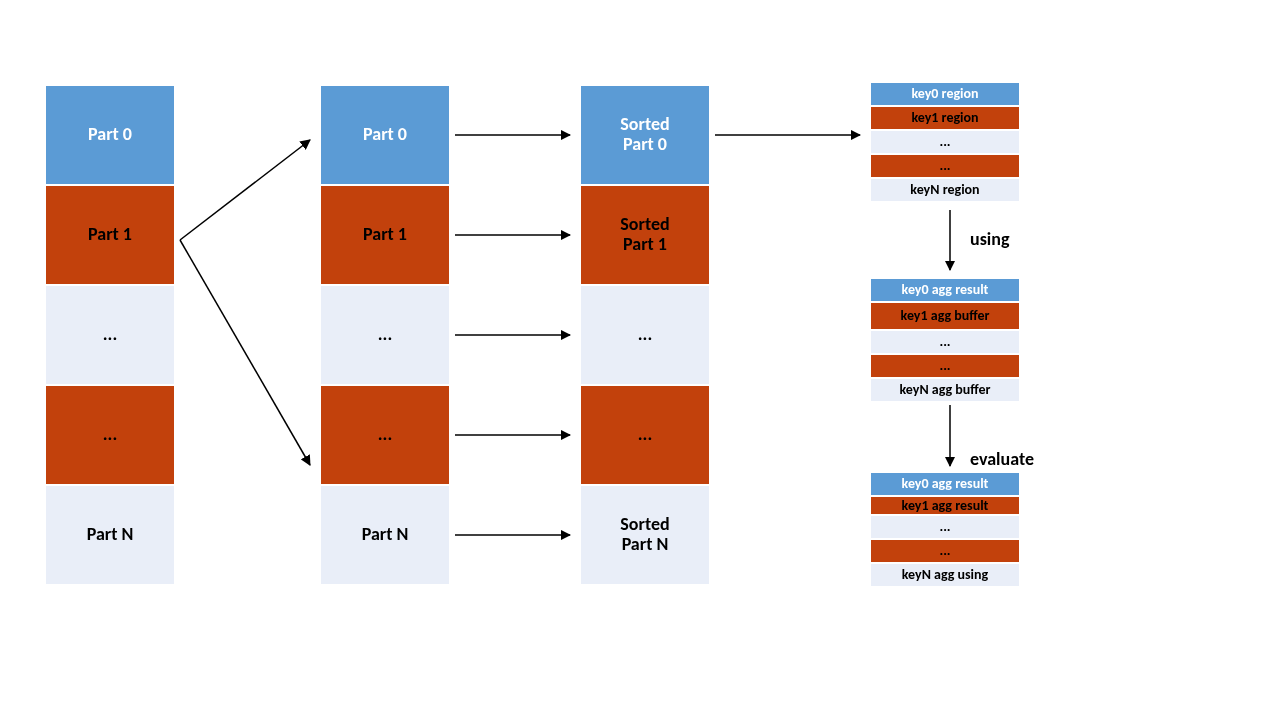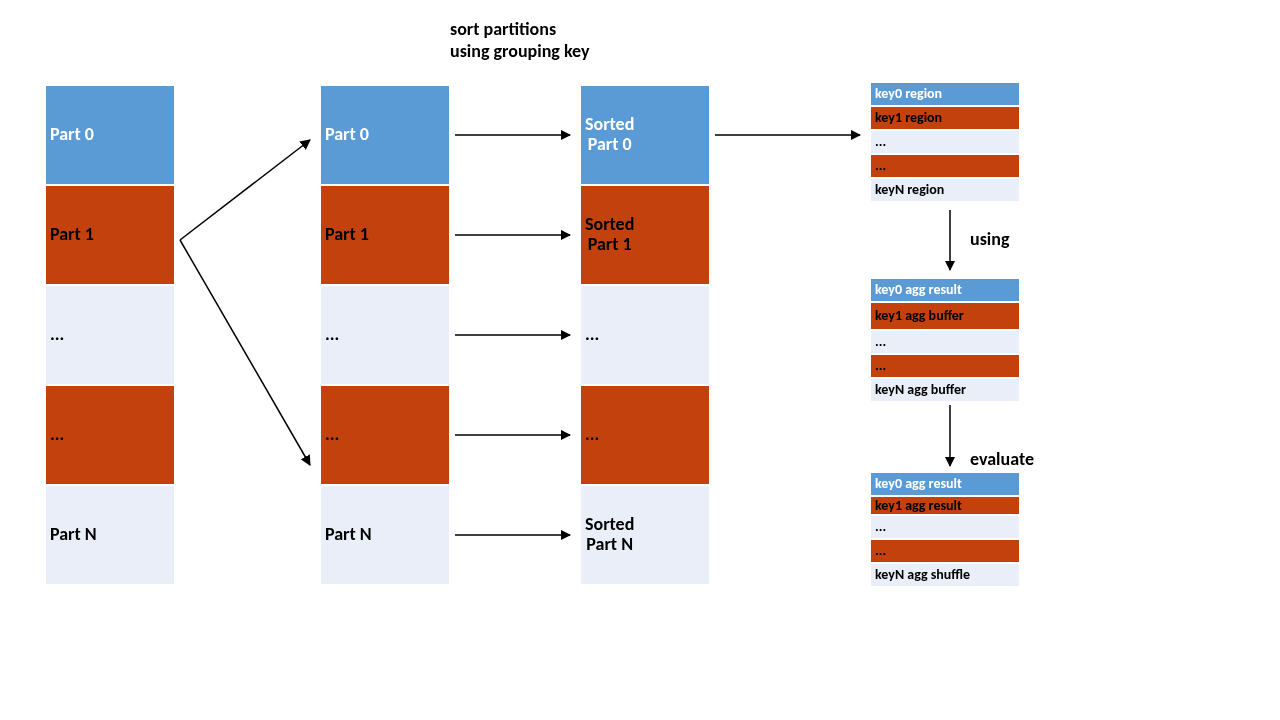--- a/index.html
+++ b/index.html
@@ -20,20 +20,21 @@
   .abs { position: absolute; }
   .col {
     display: flex;
     flex-direction: column;
   }
   .cell {
     box-sizing: border-box;
     border: 1px solid #fff;
     display: flex;
     align-items: center;
+    justify-content: center;
     text-align: center;
     line-height: 1.1;
     padding: 2px 4px;
   }
   .c0 { background: #5b9bd5; color: #fff; font-weight: 600; }
   .c1 { background: #c2410c; color: #000; font-weight: 600; }
   .c2 { background: #e9eef8; color: #000; font-weight: 600; }
   .small { font-size: 14px; }
   .label {
     font-weight: 600;
@@ -45,22 +46,20 @@
     left: 0; top: 0;
     width: 1280px; height: 720px;
     pointer-events: none;
   }
 </style>
 </head>
 <body>
 
 <div class="stage">
 
-  <div class="abs label" style="left:450px; top:18px;">sort partitions
-using grouping key</div>
 
   <div class="abs col" style="left:45px; top:85px; width:130px;">
     <div class="cell c0" style="height:100px;">
         <span>Part 0</span>
       </div>
     <div class="cell c1" style="height:100px;">
         <span>Part 1</span>
       </div>
     <div class="cell c2" style="height:100px;">
         <span>...</span>
@@ -153,21 +152,21 @@
     <div class="cell c1" style="height:19px;">
         <span>key1 agg result</span>
       </div>
     <div class="cell c2" style="height:24px;">
         <span>...</span>
       </div>
     <div class="cell c1" style="height:24px;">
         <span>...</span>
       </div>
     <div class="cell c2" style="height:24px;">
-        <span>keyN agg shuffle</span>
+        <span>keyN agg using</span>
       </div>
   </div>
 
   <svg class="arrows">
     <defs>
       <marker id="ah" viewBox="0 0 10 10" refX="9" refY="5" markerWidth="7" markerHeight="7" orient="auto-start-reverse">
         <path d="M 0 0 L 10 5 L 0 10 z" fill="#000"></path>
       </marker>
     </defs>
 

